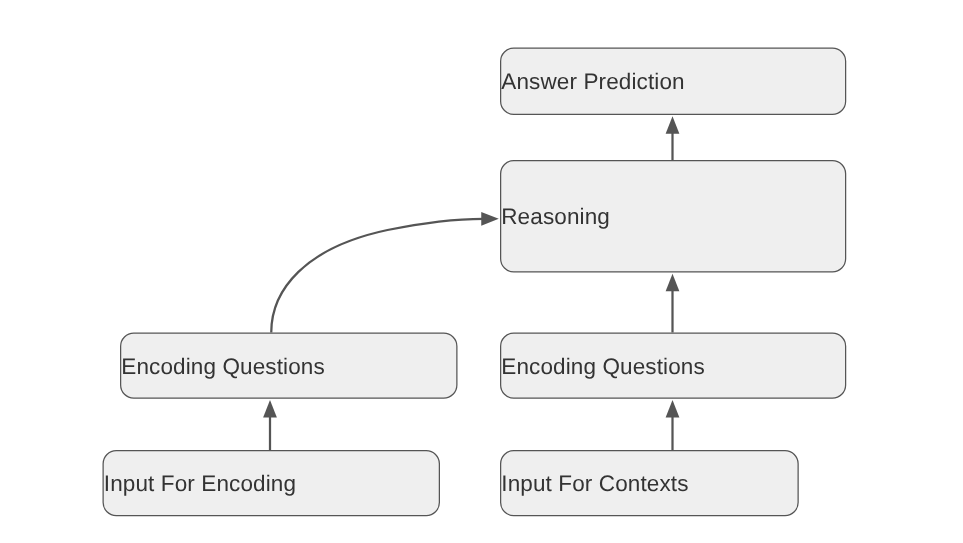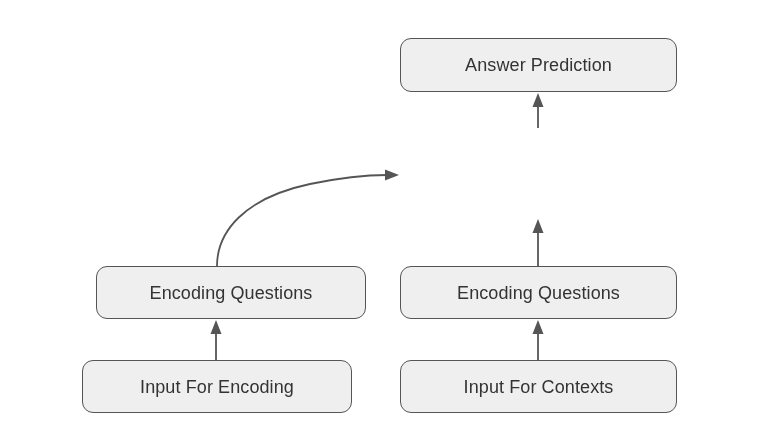--- a/index.html
+++ b/index.html
@@ -19,36 +19,35 @@
     overflow: hidden;
   }
   .node {
     position: absolute;
     box-sizing: border-box;
     background: #efefef;
     border: 1.6px solid #555555;
     border-radius: 11px;
     display: flex;
     align-items: center;
-    justify-content: center;
     color: #333333;
     font-size: 18px;
     font-family: "Liberation Sans", sans-serif;
     letter-spacing: 0.1px;
     white-space: nowrap;
   }
   .node-label {
     display: block;
     line-height: 1;
   }
   
   #node-answer-prediction  { left: 400px; top: 38px;  width: 277px; height: 54px; }
   #node-reasoning          { left: 400px; top: 128px; width: 277px; height: 90px; }
   #node-encoding-contexts  { left: 400px; top: 266px; width: 277px; height: 53px; }
-  #node-input-contexts     { left: 400px; top: 360px; width: 277px; height: 53px; }
+  #node-input-contexts     { left: 400px; top: 360px; width: 239px; height: 53px; }
   #node-encoding-questions { left: 96px;  top: 266px; width: 270px; height: 53px; }
   #node-input-questions    { left: 82px;  top: 360px; width: 270px; height: 53px; }
 
   #edges {
     position: absolute;
     left: 0;
     top: 0;
     width: 770px;
     height: 434px;
     pointer-events: none;
@@ -93,20 +92,23 @@
     <g>
       <path class="edge-line" d="M 217 266 C 217 232 244 198 310 184 C 344 177 370 175 387 175"></path>
       <path class="edge-head" d="M 399 175 L 385 169.5 L 385 180.5 Z"></path>
     </g>
   </svg>
 
   <div class="node" id="node-answer-prediction">
     <span class="node-label">Answer Prediction</span>
   </div>
 
+  <div class="node" id="node-reasoning">
+    <span class="node-label">Reasoning</span>
+  </div>
 
   <div class="node" id="node-encoding-contexts">
     <span class="node-label">Encoding Questions</span>
   </div>
 
   <div class="node" id="node-input-contexts">
     <span class="node-label">Input For Contexts</span>
   </div>
 
   <div class="node" id="node-encoding-questions">

